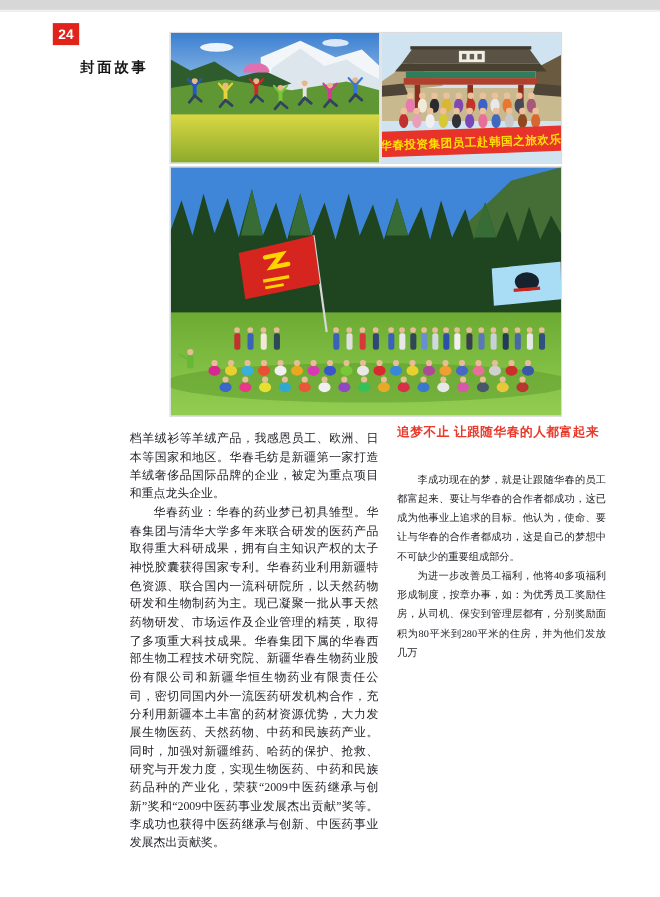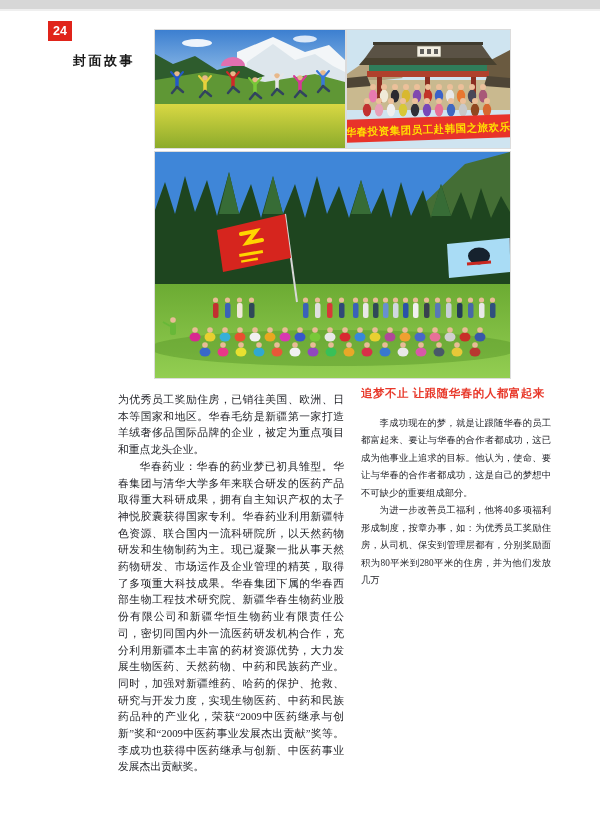--- a/index.html
+++ b/index.html
@@ -21,21 +21,21 @@
   .photo-jump{left:155px;top:30px;width:190px;height:118px;}
   .photo-korea{left:347px;top:30px;width:163px;height:118px;}
   .photo-meadow{left:155px;top:152px;width:355px;height:226px;}
 
   
   .col{position:absolute;text-align:justify;}
   .col p{margin:0;}
   .col-left{left:118px;top:391px;width:226px;font-size:10.8px;line-height:16.7px;}
   .col-right{left:361px;top:385px;width:190px;font-size:9.3px;line-height:17.5px;}
   .indent{text-indent:2em;}
-  .subheading{margin:0 0 12px 0;font-family:"Liberation Sans","DejaVu Sans",sans-serif;
+  .subheading{margin:0 0 26px 0;font-family:"Liberation Sans","DejaVu Sans",sans-serif;
               font-size:11.5px;font-weight:bold;color:#e8392b;letter-spacing:0.5px;white-space:nowrap;}
 </style>
 </head>
 <body>
 
 <div class="page">
   <div class="scan-edge"></div>
   <div class="scan-edge-line"></div>
 
   <div class="page-num">24</div>
@@ -366,21 +366,21 @@
         <g>
           <circle cx="18" cy="168" r="2.8" fill="#e8bc96"></circle>
             <rect x="15" y="171" width="6" height="12" rx="2" fill="#68b838"></rect>
             <line x1="15" y1="174" x2="8" y2="170" stroke="#68b838" stroke-width="2"></line>
         </g>
       </g>
     </svg>
   </div>
 
   <div class="col col-left">
-    <p>为优秀员工奖励住房，已销往美国、欧洲、日本等国家和地区。华春毛纺是新疆第一家打造羊绒奢侈品国际品牌的企业，被定为重点项目和重点龙头企业。</p>
+    <p>档羊绒衫等羊绒产品，我感恩员工、欧洲、日本等国家和地区。华春毛纺是新疆第一家打造羊绒奢侈品国际品牌的企业，被定为重点项目和重点龙头企业。</p>
     <p class="indent">华春药业：华春的药业梦已初具雏型。华春集团与清华大学多年来联合研发的医药产品取得重大科研成果，拥有自主知识产权的太子神悦胶囊获得国家专利。华春药业利用新疆特色资源、联合国内一流科研院所，以天然药物研发和生物制药为主。现已凝聚一批从事天然药物研发、市场运作及企业管理的精英，取得了多项重大科技成果。华春集团下属的华春西部生物工程技术研究院、新疆华春生物药业股份有限公司和新疆华恒生物药业有限责任公司，密切同国内外一流医药研发机构合作，充分利用新疆本土丰富的药材资源优势，大力发展生物医药、天然药物、中药和民族药产业。同时，加强对新疆维药、哈药的保护、抢救、研究与开发力度，实现生物医药、中药和民族药品种的产业化，荣获“2009中医药继承与创新”奖和“2009中医药事业发展杰出贡献”奖等。李成功也获得中医药继承与创新、中医药事业发展杰出贡献奖。</p>
   </div>
 
   <div class="col col-right">
     <h2 class="subheading">追梦不止 让跟随华春的人都富起来</h2>
     <p class="indent">李成功现在的梦，就是让跟随华春的员工都富起来、要让与华春的合作者都成功，这已成为他事业上追求的目标。他认为，使命、要让与华春的合作者都成功，这是自己的梦想中不可缺少的重要组成部分。</p>
     <p class="indent">为进一步改善员工福利，他将40多项福利形成制度，按章办事，如：为优秀员工奖励住房，从司机、保安到管理层都有，分别奖励面积为80平米到280平米的住房，并为他们发放几万</p>
   </div>
 </div>
 

